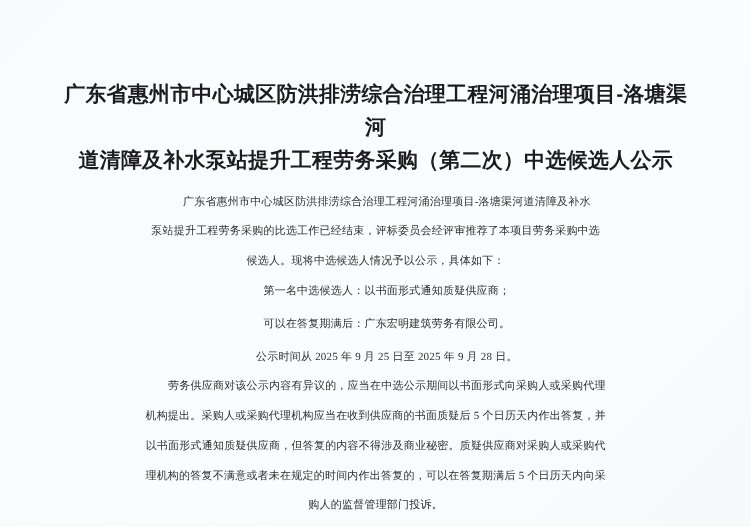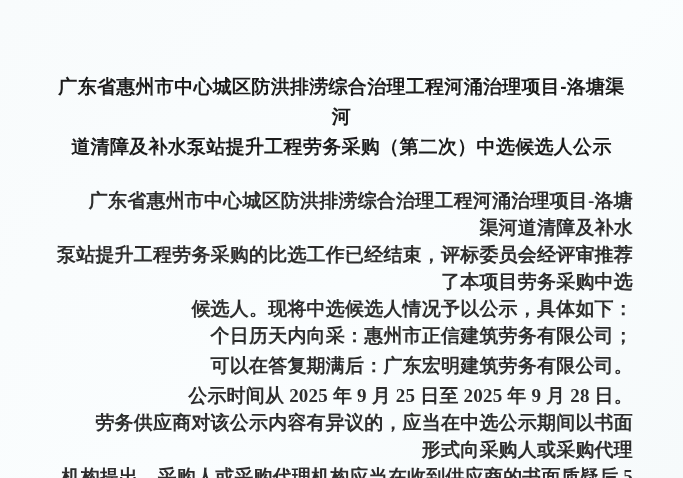--- a/index.html
+++ b/index.html
@@ -12,39 +12,38 @@
     width: 683px;
     height: 478px;
     margin: 0 auto;
     background: linear-gradient(135deg, #f8fbfc 0%, #fafdfe 55%, #f6fafb 100%);
     color: #2e2e2e;
     overflow: hidden;
     box-sizing: border-box;
     padding: 72px 50px 0 50px;
   }
   .doc-title {
-    margin: 0 0 25px 0;
+    margin: 0 0 8px 0;
     font-family: "Liberation Sans", "DejaVu Sans", sans-serif;
     font-weight: 700;
     font-size: 19px;
     line-height: 30px;
     text-align: center;
     color: #1c1c1c;
     white-space: pre-line;
     letter-spacing: 0.3px;
   }
   .para {
     margin: 0;
     font-family: "Liberation Serif", "DejaVu Serif", serif;
-    font-size: 19px;
+    font-size: 10px;
     line-height: 27px;
     white-space: pre-line;
-    text-align: right;
+    text-align: center;
     letter-spacing: 0.2px;
-    font-weight: bold;
   }
   .para.candidate {
     margin-bottom: 3px;
   }
   .para.period {
     margin-top: 2px;
   }
 </style>
 </head>
 <body>
@@ -52,21 +51,21 @@
 <div class="page">
 
   <h1 class="doc-title">广东省惠州市中心城区防洪排涝综合治理工程河涌治理项目-洛塘渠河
 道清障及补水泵站提升工程劳务采购（第二次）中选候选人公示</h1>
 
   <p class="para">　　广东省惠州市中心城区防洪排涝综合治理工程河涌治理项目-洛塘渠河道清障及补水
 泵站提升工程劳务采购的比选工作已经结束，评标委员会经评审推荐了本项目劳务采购中选
 候选人。现将中选候选人情况予以公示，具体如下：</p>
 
 
-  <p class="para candidate">　　个日历天内向采：惠州市正信建筑劳务有限公司；</p>
+  <p class="para candidate">　　第一名中选候选人：以书面形式通知质疑供应商；</p>
 
   <p class="para candidate">　　可以在答复期满后：广东宏明建筑劳务有限公司。</p>
 
   <p class="para period">　　公示时间从 2025 年 9 月 25 日至 2025 年 9 月 28 日。</p>
 
   <p class="para">　　劳务供应商对该公示内容有异议的，应当在中选公示期间以书面形式向采购人或采购代理
 机构提出。采购人或采购代理机构应当在收到供应商的书面质疑后 5 个日历天内作出答复，并
 以书面形式通知质疑供应商，但答复的内容不得涉及商业秘密。质疑供应商对采购人或采购代
 理机构的答复不满意或者未在规定的时间内作出答复的，可以在答复期满后 5 个日历天内向采
 购人的监督管理部门投诉。</p>

